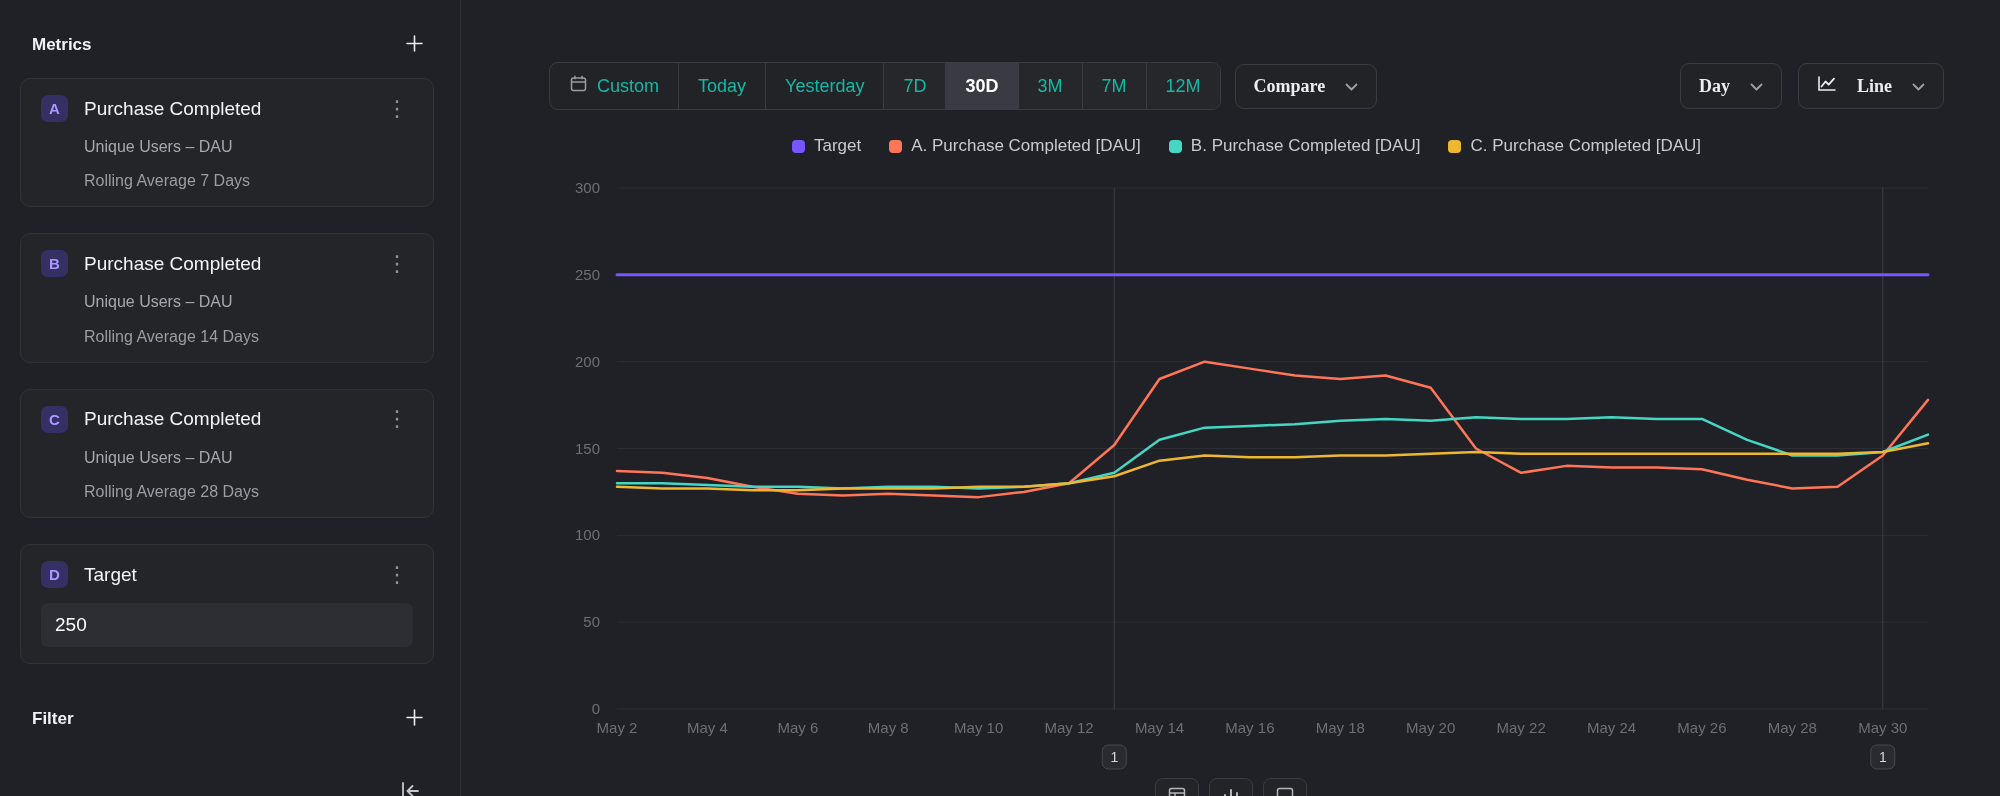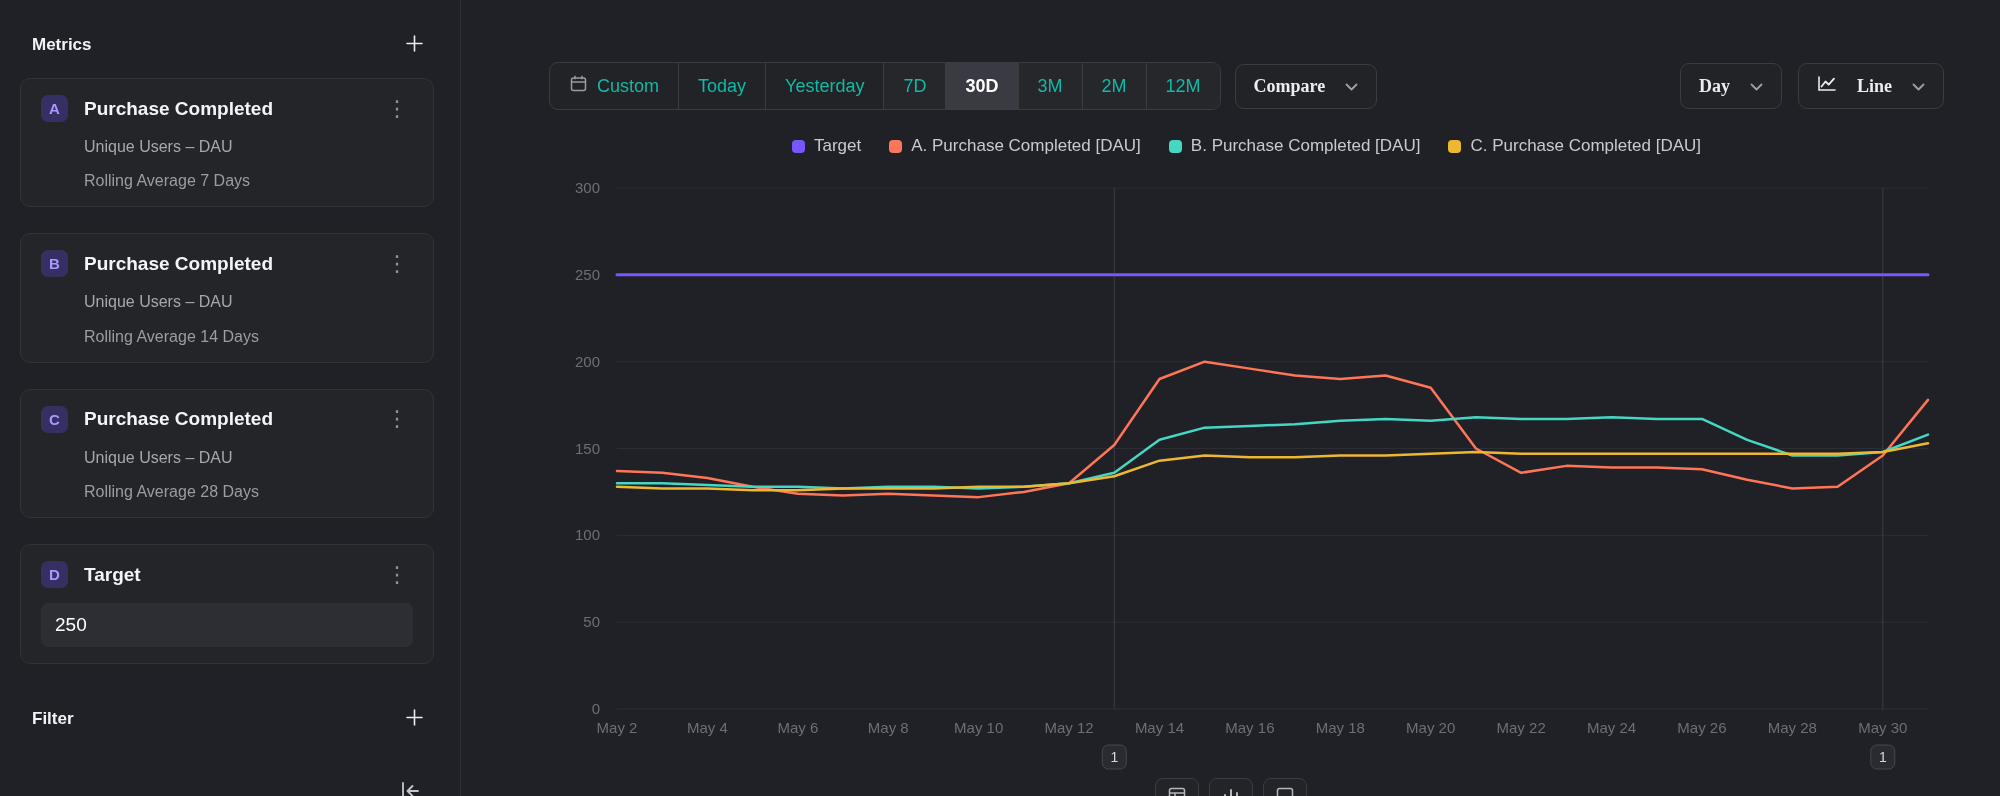--- a/index.html
+++ b/index.html
@@ -12,21 +12,21 @@
     padding:34px 26px 0 20px;position:relative}
   .side-header{display:flex;align-items:center;justify-content:space-between;
     padding:0 10px 0 12px;margin-bottom:22px}
   .side-title{font-size:17px;font-weight:700;color:#f2f2f6}
   .icon-btn{background:none;border:none;cursor:pointer;display:flex;align-items:center}
   .metric-card{background:#242529;border:1px solid #323338;border-radius:10px;
     padding:16px 20px;margin-bottom:26px;cursor:pointer}
   .card-row{display:flex;align-items:center;gap:16px}
   .badge{width:27px;height:27px;border-radius:7px;background:#353064;color:#ab97ff;
     font-size:15px;font-weight:700;display:flex;align-items:center;justify-content:center;flex:none}
-  .card-title{font-size:19px;font-weight:700;flex:1;color:#f4f4f8}
+  .card-title{font-size:19px;font-weight:400;flex:1;color:#f4f4f8}
   .kebab{color:#90919a;font-size:22px;line-height:1;cursor:pointer;padding:0 5px;background:none;border:none}
   .card-sub{margin:15px 0 0 43px;font-size:16px;color:#a6a7af;line-height:1.2}
   .card-sub.dim2{color:#9b9ca4}
   .target-input{display:block;width:100%;margin-top:15px;background:#2d2e34;border:none;
     border-radius:7px;height:44px;font-size:19px;color:#fff;padding:0 14px;
     font-family:"Liberation Sans",sans-serif}
   .filter-header{margin-top:44px}
   .collapse-btn{position:absolute;right:38px;bottom:-9px}
 
   
@@ -145,21 +145,21 @@
               <path d="M6 1.8v3.4M13 1.8v3.4M2.5 8h14" stroke="#9b9ca3" stroke-width="1.5"></path>
             </svg>
           </span>
           <span>Custom</span>
         </button>
         <button class="seg">Today</button>
         <button class="seg">Yesterday</button>
         <button class="seg dim">7D</button>
         <button class="seg dim active">30D</button>
         <button class="seg dim">3M</button>
-        <button class="seg dim">2M</button>
+        <button class="seg dim">7M</button>
         <button class="seg dim">12M</button>
       </div>
 
       <button class="btn">
         <span>Compare</span>
         <span>
           <svg width="13" height="9" viewBox="0 0 13 9">
               <path d="M1.5 1.5l5 5 5-5" stroke="#9fa0a7" stroke-width="1.8" fill="none" stroke-linecap="round" stroke-linejoin="round"></path>
             </svg>
         </span>

